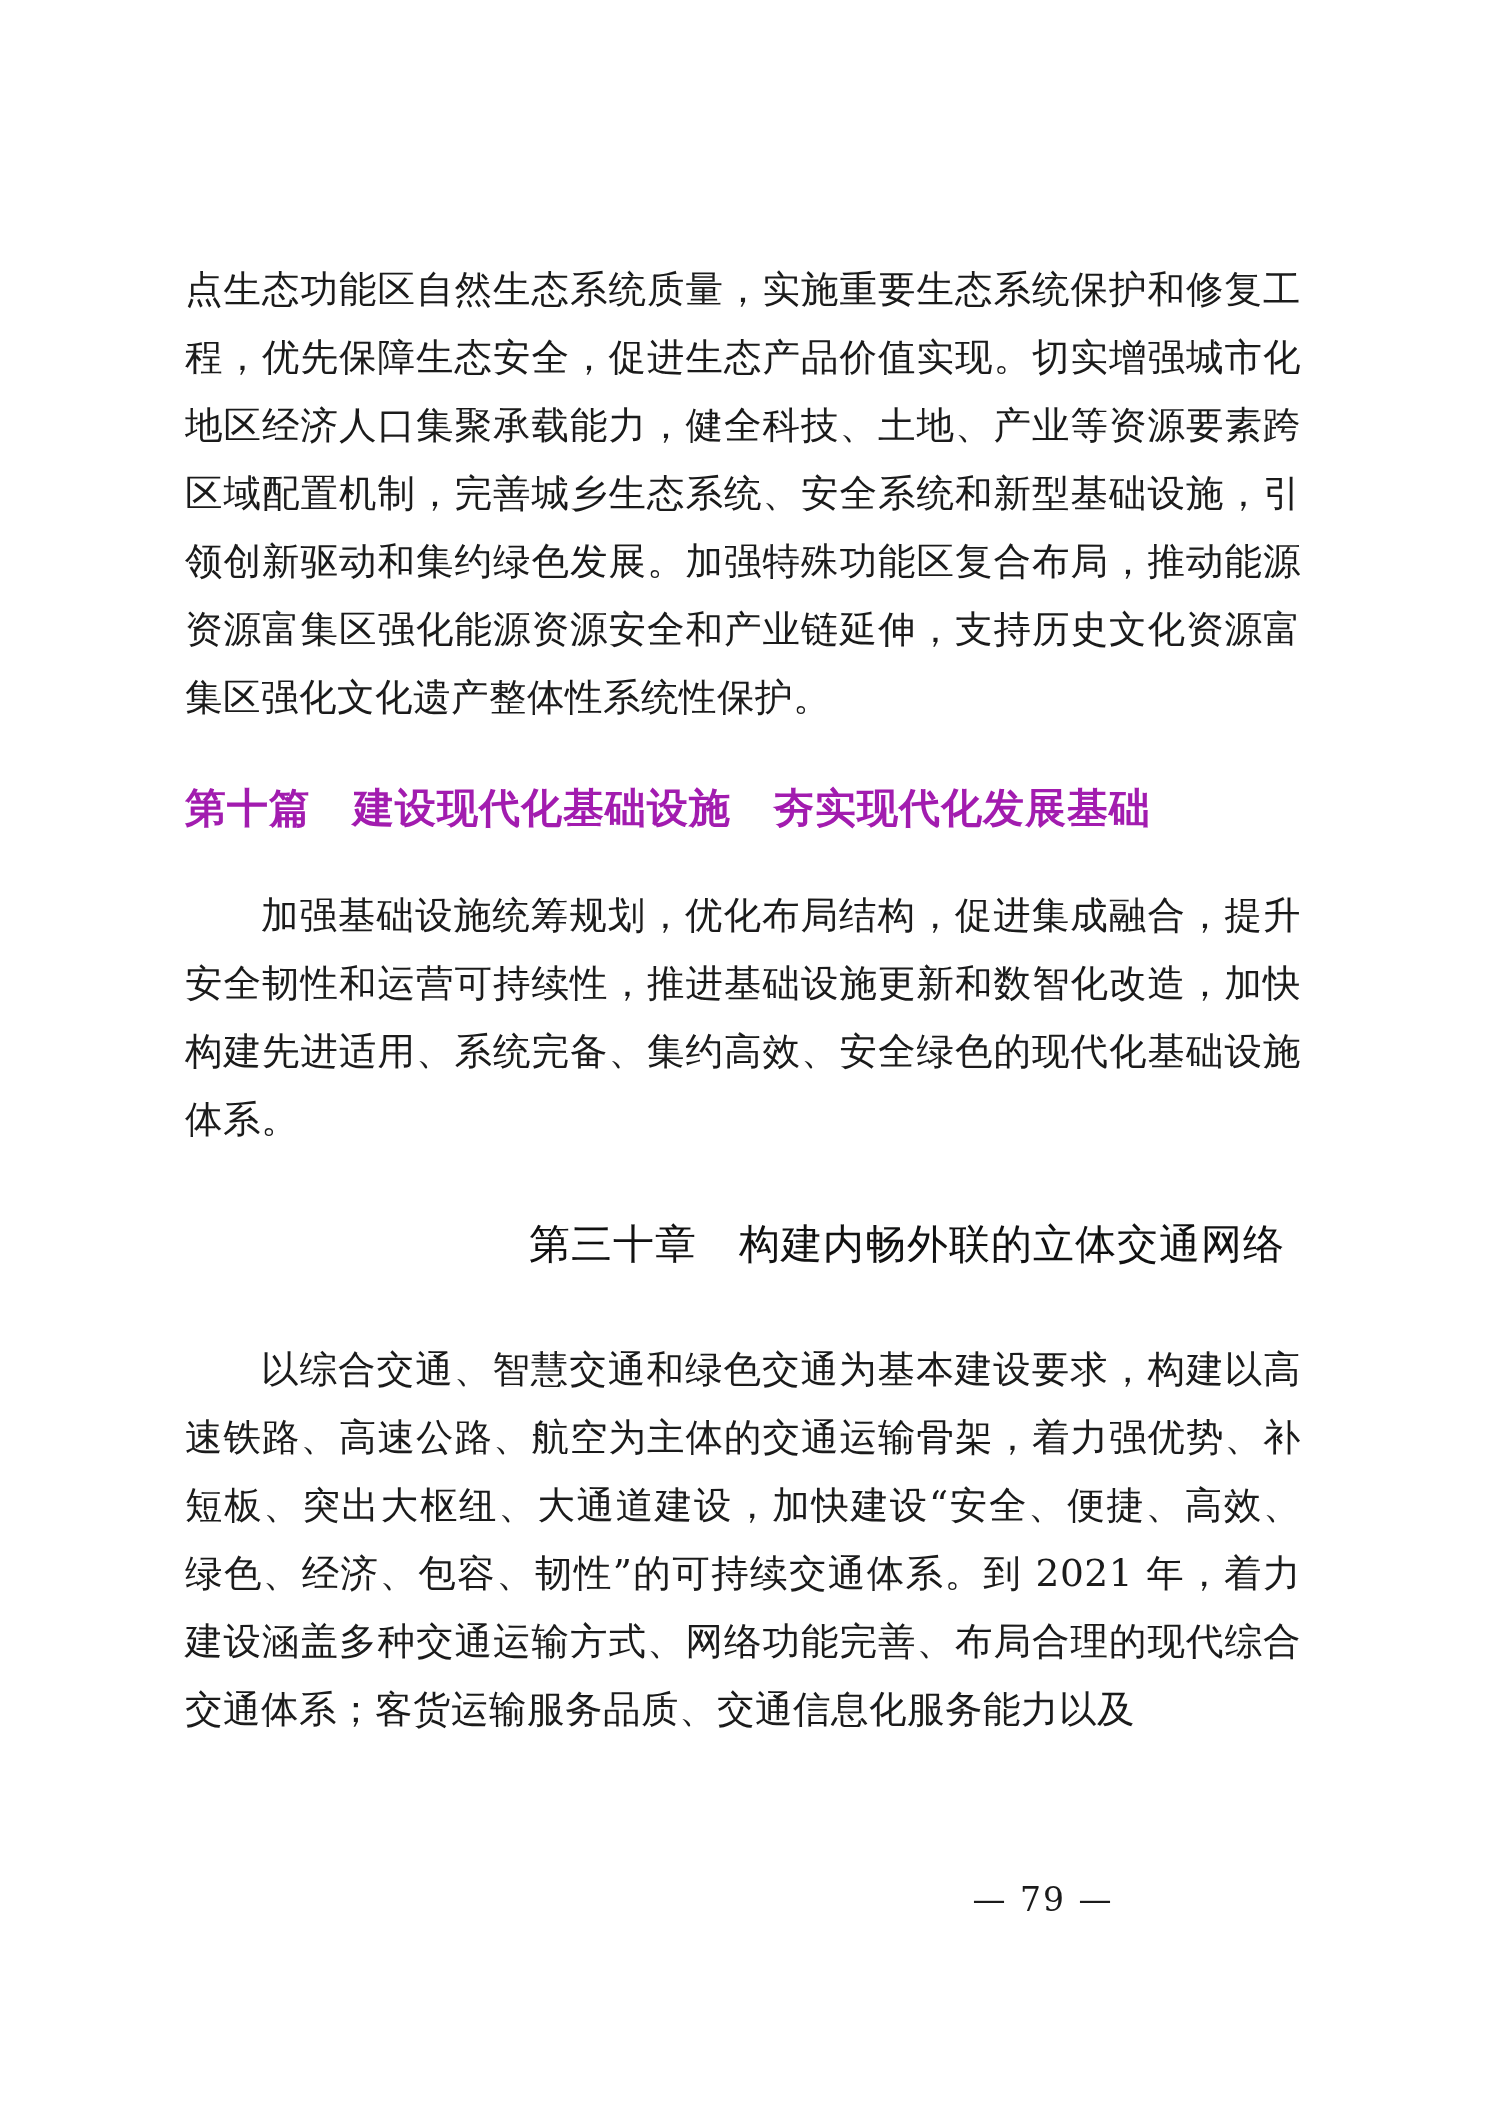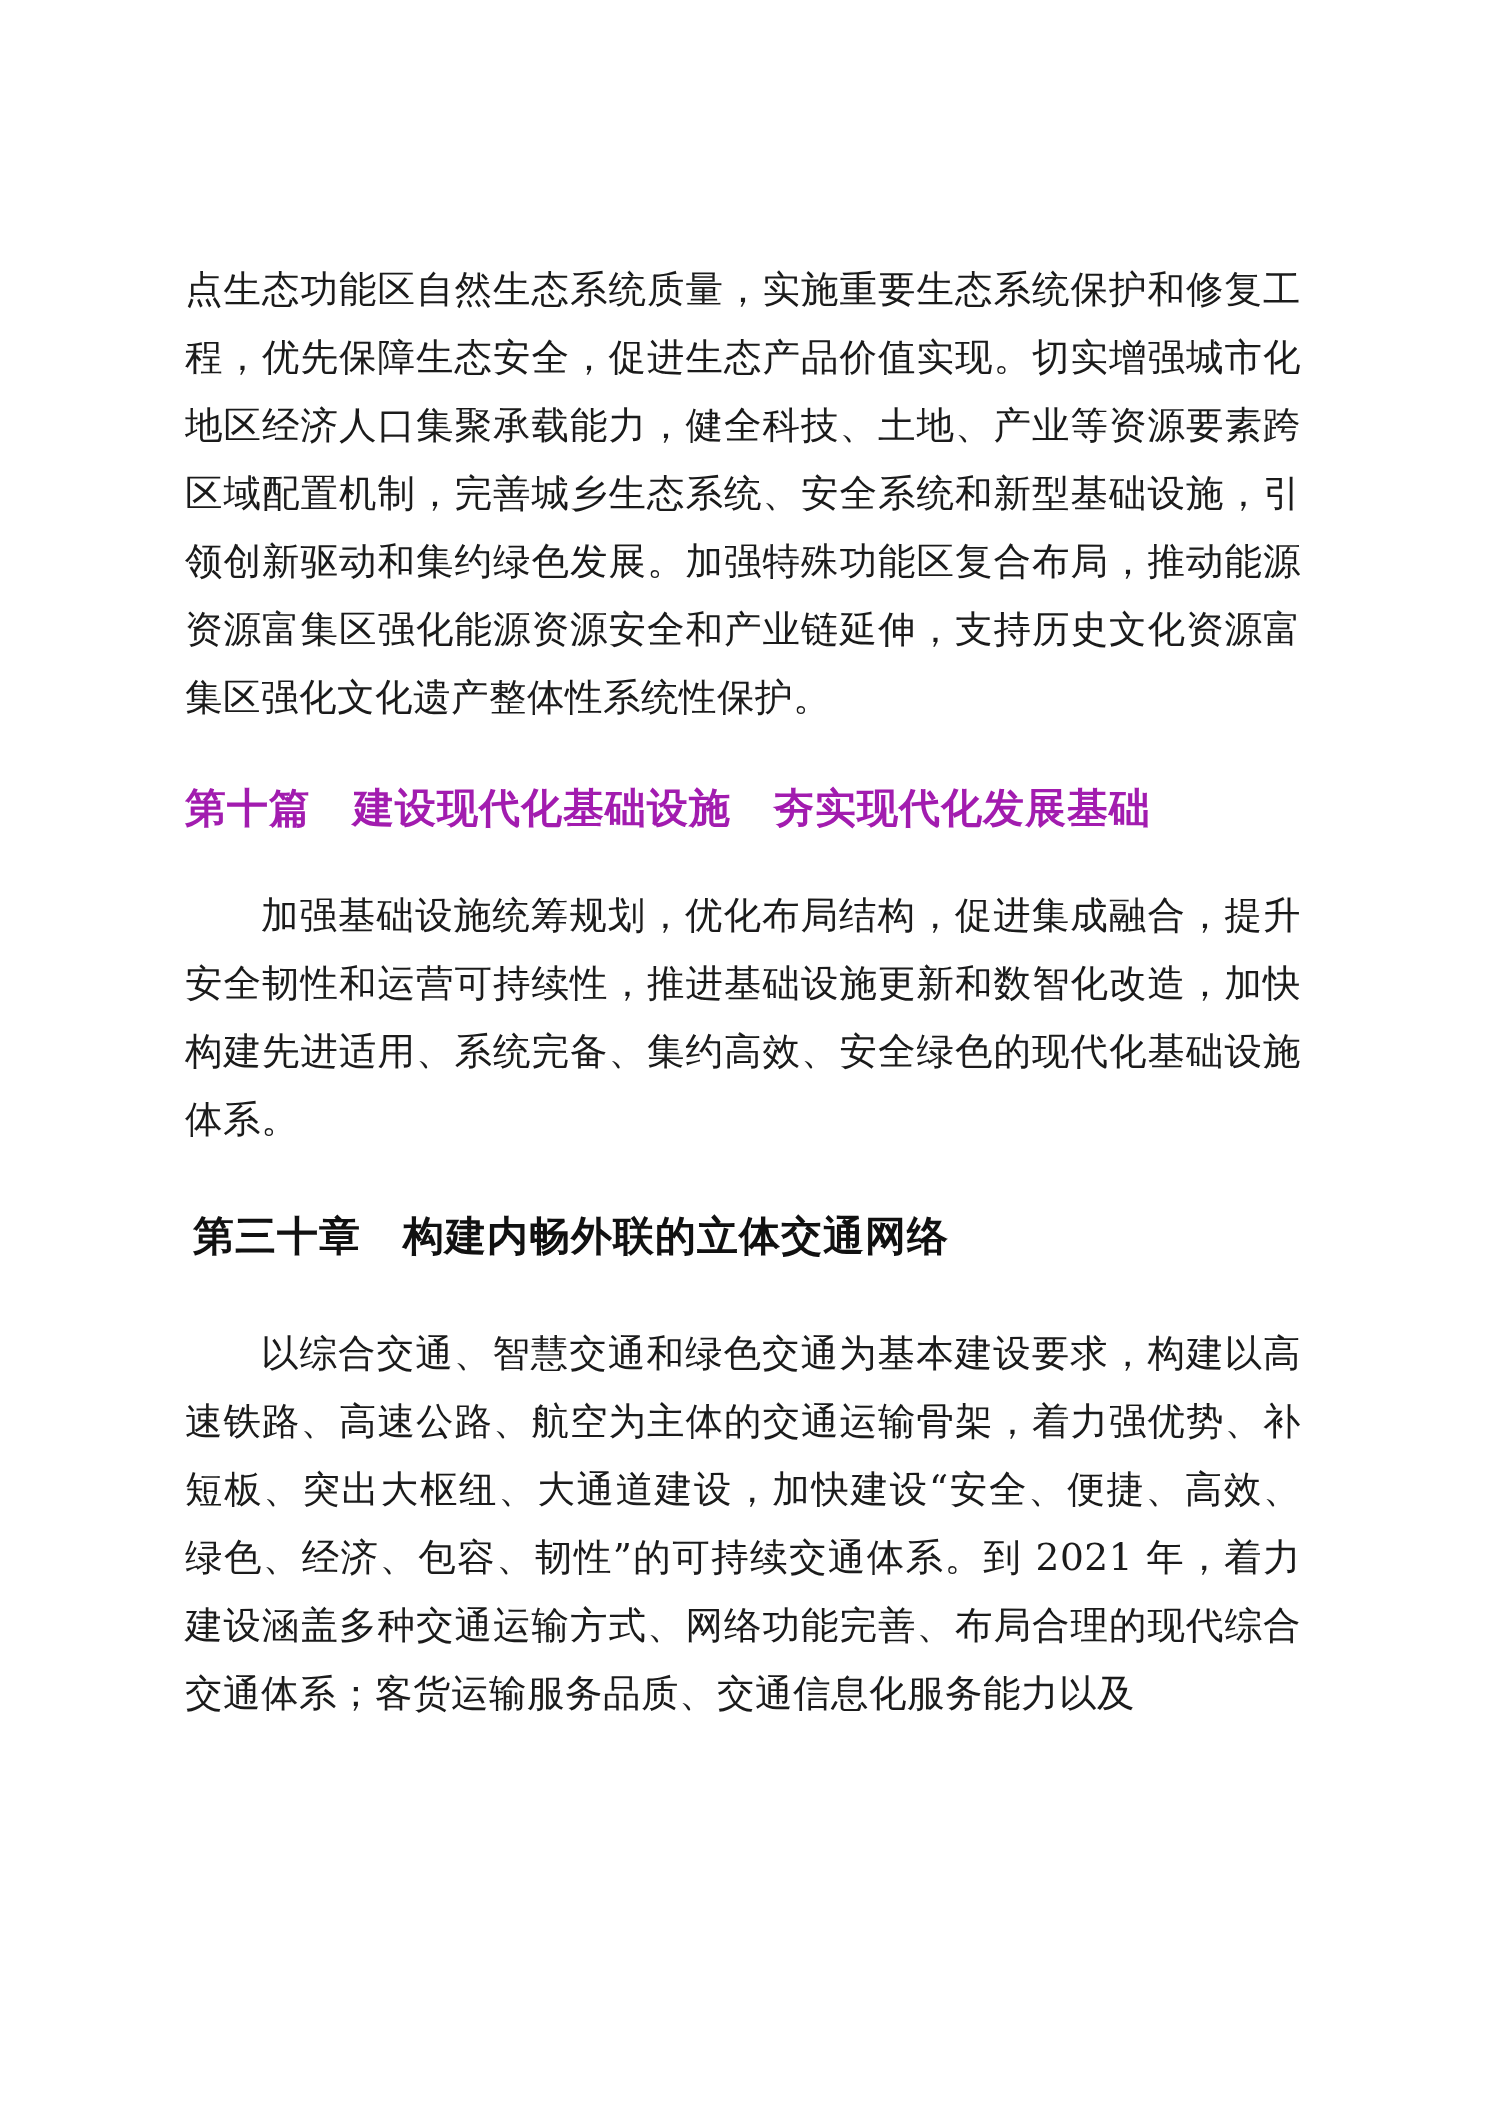--- a/index.html
+++ b/index.html
@@ -46,27 +46,27 @@
   h1.part-title {
     margin: 0;
     font-size: 41px;
     line-height: 62px;
     font-weight: 700;
     color: #a21caf;
     letter-spacing: 1px;
     white-space: nowrap;
   }
   h2.chapter-title {
-    margin: 8px;
+    margin: 16px;
     font-size: 41px;
     line-height: 62px;
-    font-weight: 700;
+    font-weight: 400;
     color: #111111;
     letter-spacing: 1px;
-    text-align: left;
+    text-align: right;
   }
   .gap-after-para-1 { height: 46px; }
   .gap-after-part-title { height: 42px; }
   .gap-after-para-2 { height: 44px; }
   .gap-after-chapter-title { height: 44px; }
 
   .part-title-wrap {
     padding-left: 0px;
   }
   .footer {
@@ -108,14 +108,17 @@
     <div class="gap-after-para-2"></div>
 
     <h2 class="chapter-title">第三十章　构建内畅外联的立体交通网络</h2>
 
     <div class="gap-after-chapter-title"></div>
 
     <p class="body-para indent">以综合交通、智慧交通和绿色交通为基本建设要求，构建以高速铁路、高速公路、航空为主体的交通运输骨架，着力强优势、补短板、突出大枢纽、大通道建设，加快建设“安全、便捷、高效、绿色、经济、包容、韧性”的可持续交通体系。到 2021 年，着力建设涵盖多种交通运输方式、网络功能完善、布局合理的现代综合交通体系；客货运输服务品质、交通信息化服务能力以及</p>
 
   </div>
 
+  <div class="footer">
+    <span class="page-number">— 79 —</span>
+  </div>
 
 </div>
 
 </body></html>

